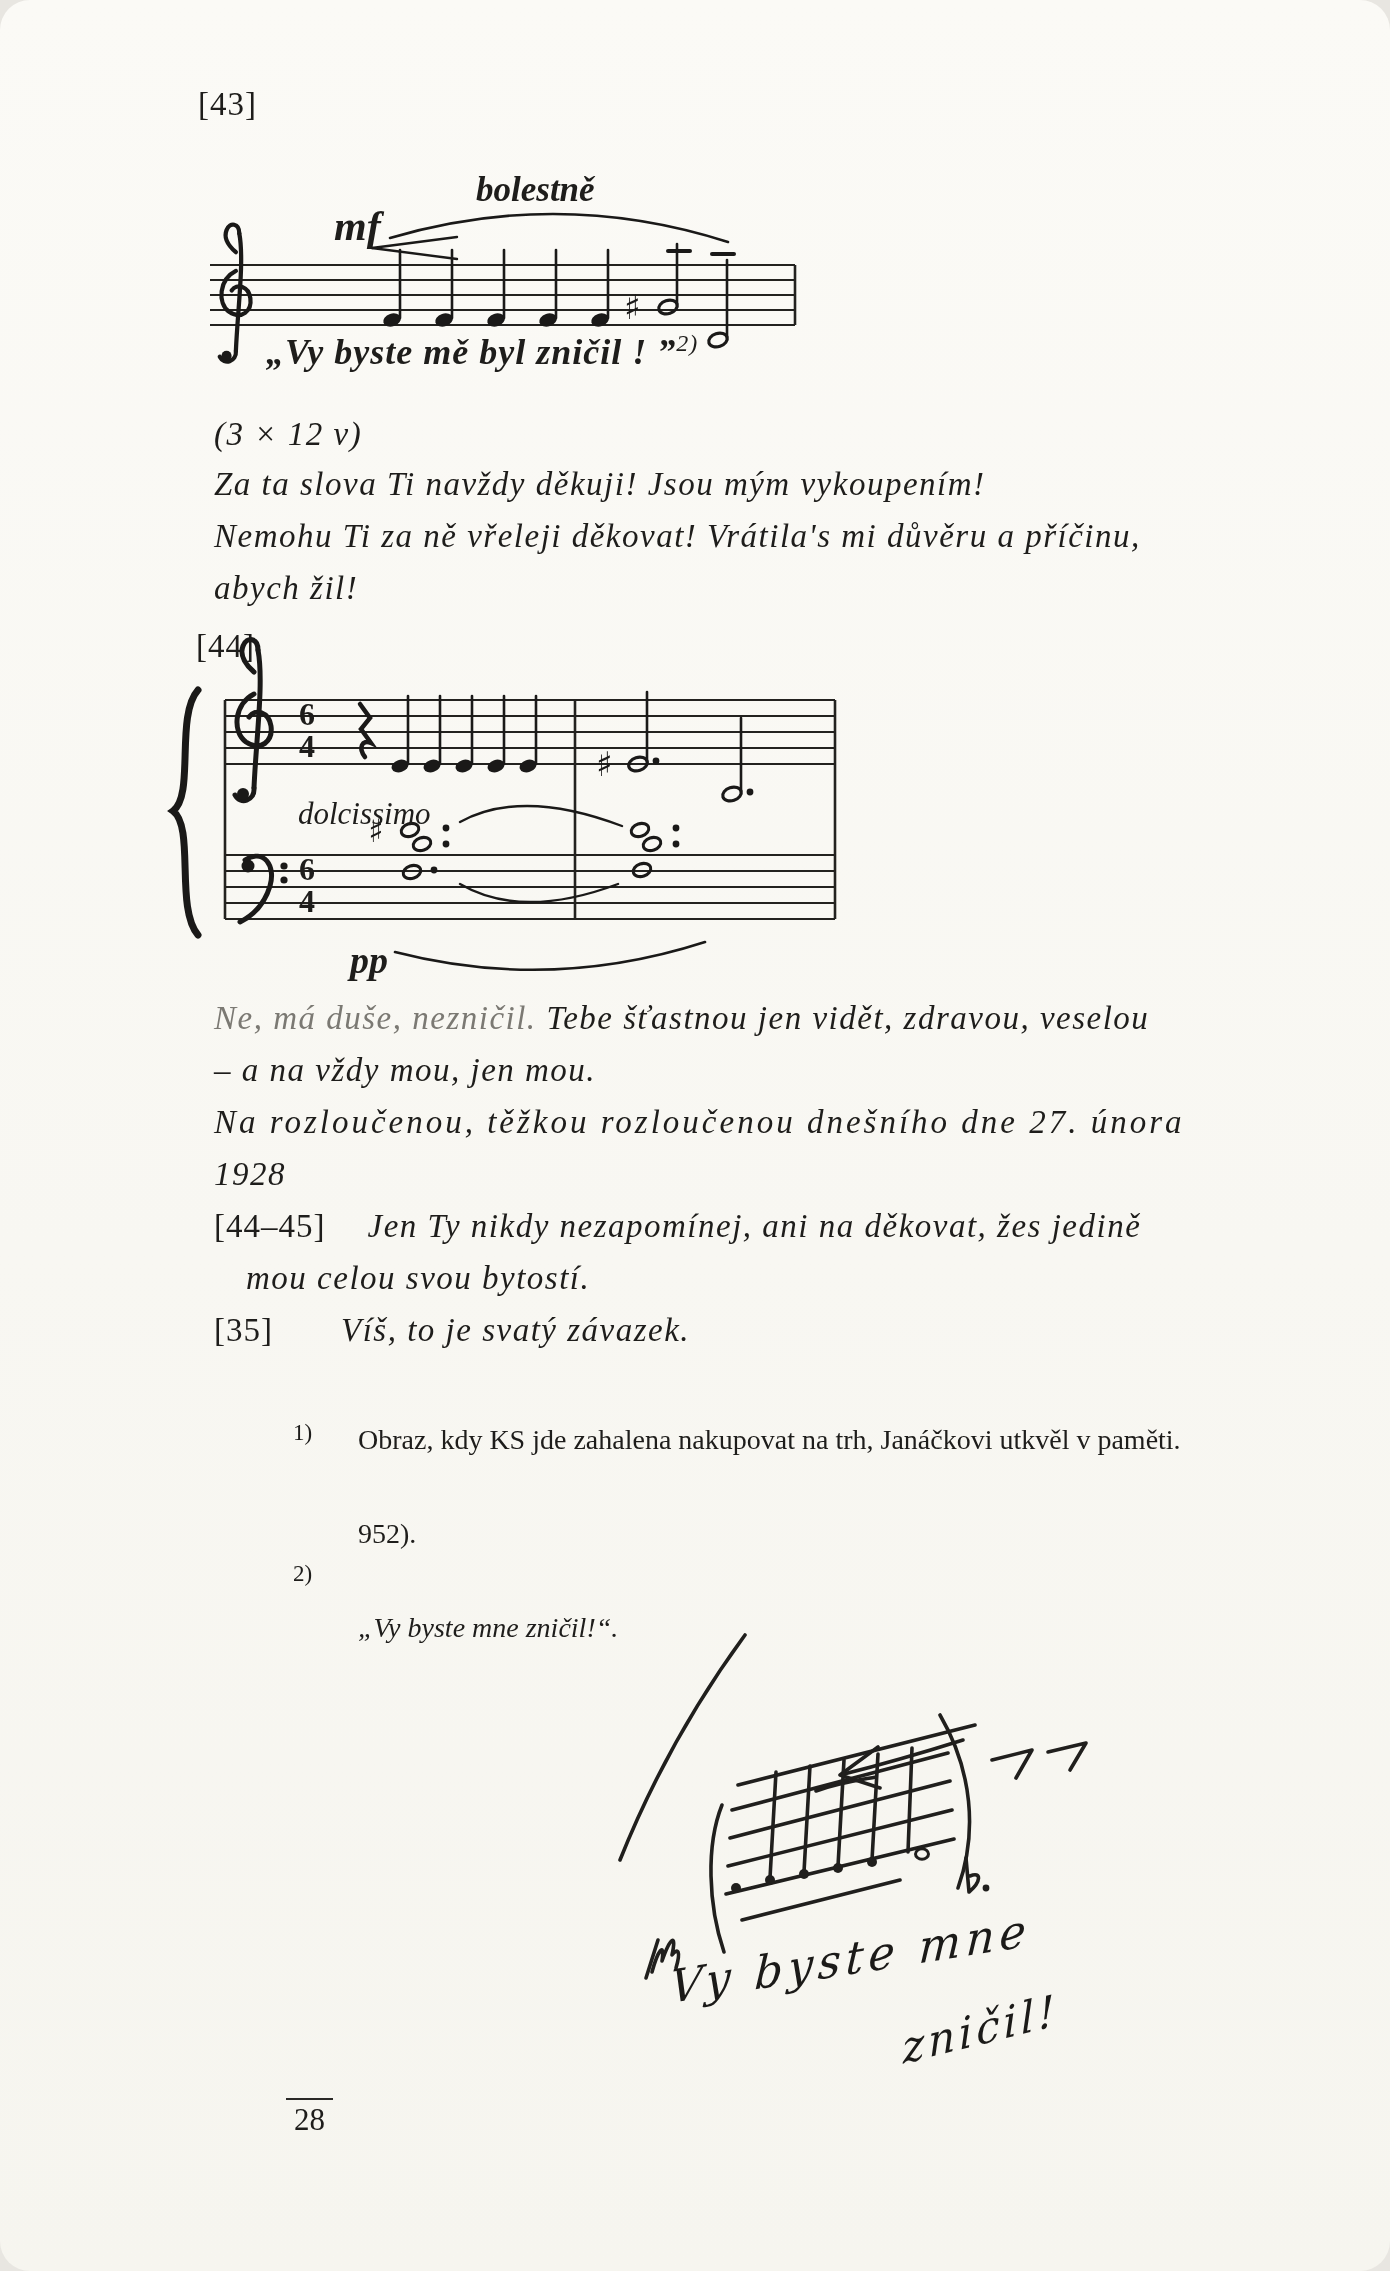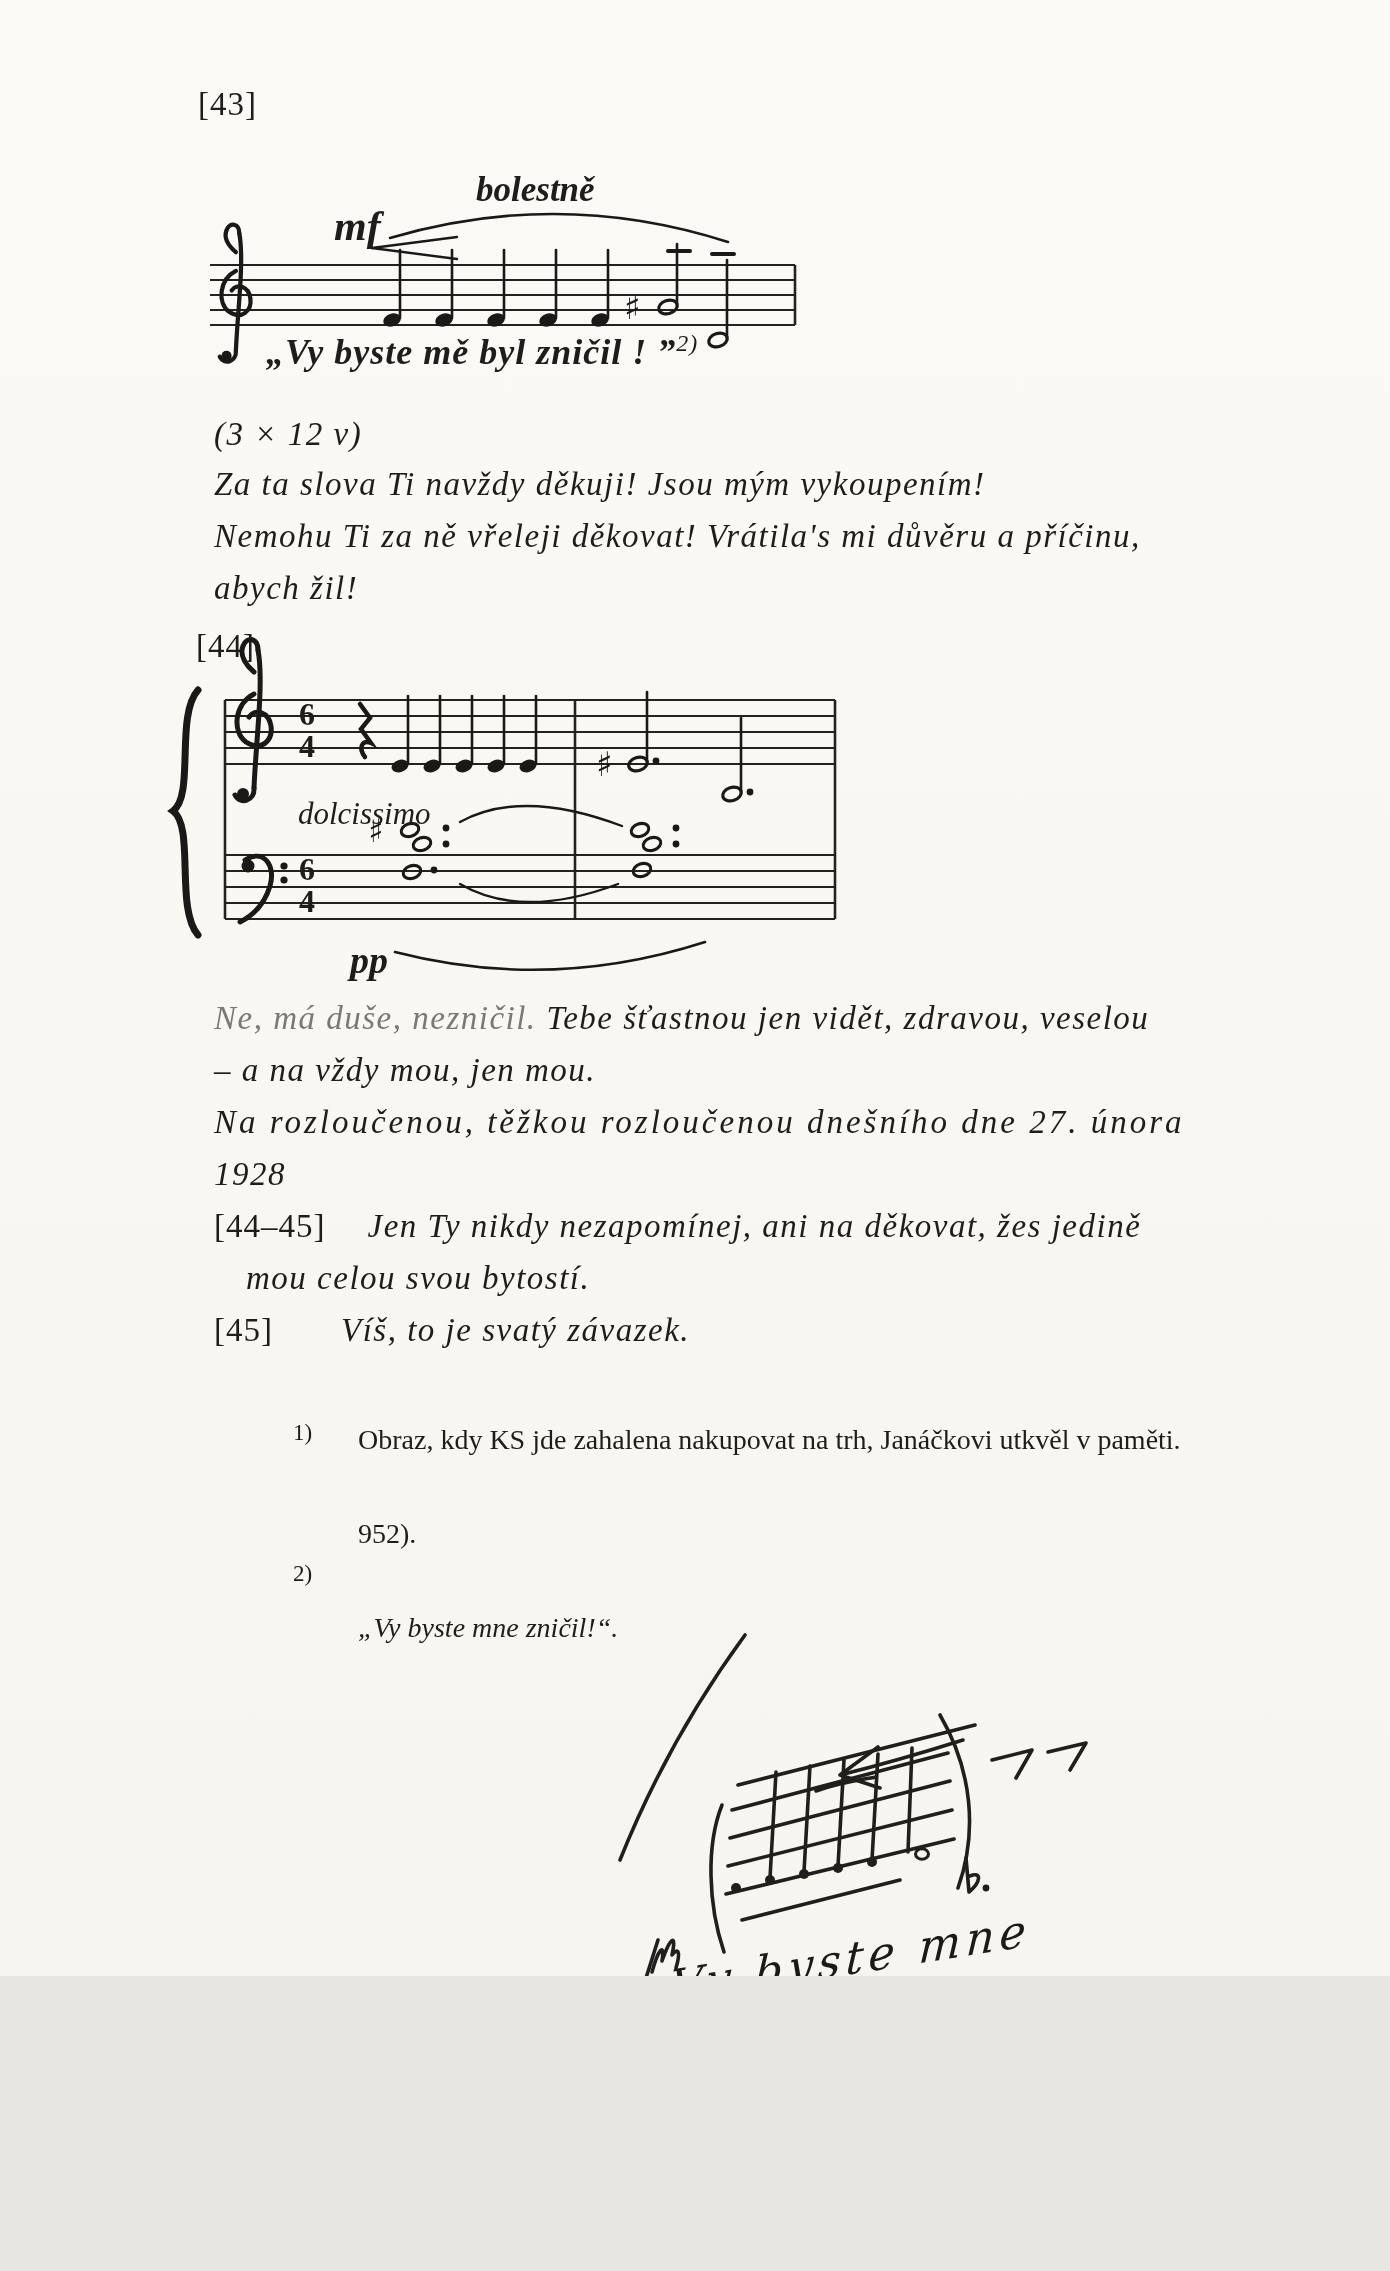--- a/index.html
+++ b/index.html
@@ -1,20 +1,20 @@
 <!DOCTYPE html>
 <html><head>
 <meta charset="utf-8">
 <style>
   html,body { margin:0; padding:0; background:#e8e6e1; }
   .page {
-    position:relative; width:1390px; height:1976px; margin:0 auto;
+    position:relative; width:1390px; height:2271px; margin:0 auto;
     background:linear-gradient(180deg,#fbfaf6 0%, #f8f7f2 55%, #f6f5ef 100%);
     font-family:"Liberation Serif","DejaVu Serif",serif;
-    color:#1e1d1b; overflow:hidden;
+    color:#1e1d1b; overflow:hidden;border-radius:30px;
   }
   .abs { position:absolute; }
   .num-label { font-size:33px; letter-spacing:1px; }
   .tempo { font-style:italic; font-weight:600; font-size:35px; }
   .dyn { font-style:italic; font-weight:700; font-size:42px; }
   .dyn2 { font-style:italic; font-weight:700; font-size:38px; }
   .expr { font-style:italic; font-size:31px; }
   .lyric { font-style:italic; font-weight:700; font-size:36px; letter-spacing:1px; white-space:nowrap; }
   .lyric sup { font-weight:400; font-size:24px; }
   .verse { font-style:italic; font-size:33px; letter-spacing:1.5px; white-space:nowrap; }
@@ -228,21 +228,21 @@
   </div>
   <div class="abs verse" style="left:214px; top:1052px;">– a na vždy mou, jen mou.</div>
   <div class="abs verse" style="left:214px; top:1104px; letter-spacing:3px;">Na rozloučenou, těžkou rozloučenou dnešního dne 27. února</div>
   <div class="abs verse" style="left:214px; top:1156px;">1928</div>
 
   <div class="abs verse" style="left:214px; top:1208px;">
     <span class="ref">[44–45]</span><span class="after-ref">Jen Ty nikdy nezapomínej, ani na děkovat, žes jedině</span>
   </div>
   <div class="abs verse" style="left:214px; top:1260px;margin-left:32px;">mou celou svou bytostí.</div>
   <div class="abs verse" style="left:214px; top:1312px;">
-    <span class="ref">[45]</span><span class="after-ref" style="margin-left:68px;">Víš, to je svatý závazek.</span>
+    <span class="ref">[35]</span><span class="after-ref" style="margin-left:68px;">Víš, to je svatý závazek.</span>
   </div>
 
   <div class="abs fn-marker" style="left:293px; top:1420px;">1)</div>
   <div class="abs fn" style="left:358px; top:1424px;">Obraz, kdy KS jde zahalena nakupovat na trh, Janáčkovi utkvěl v paměti.</div>
   <div class="abs fn" style="left:358px; top:1518px;">952).</div>
 
   <div class="abs fn-marker" style="left:293px; top:1561px;">2)</div>
   <div class="abs fn fn-quote" style="left:358px; top:1612px;">„Vy byste mne zničil!“.</div>
 
   <svg class="abs" style="left:420px; top:1620px;" width="620" height="500" viewBox="0 0 620 500" role="img">

